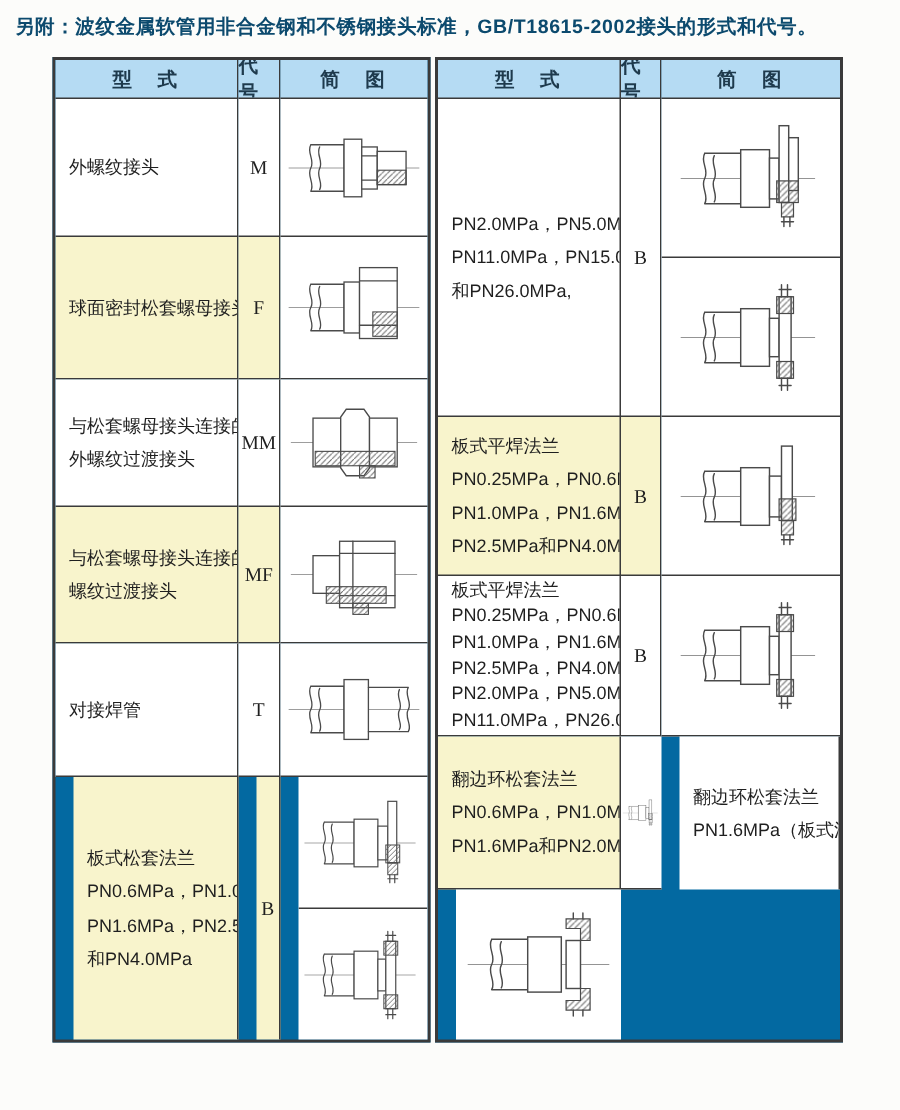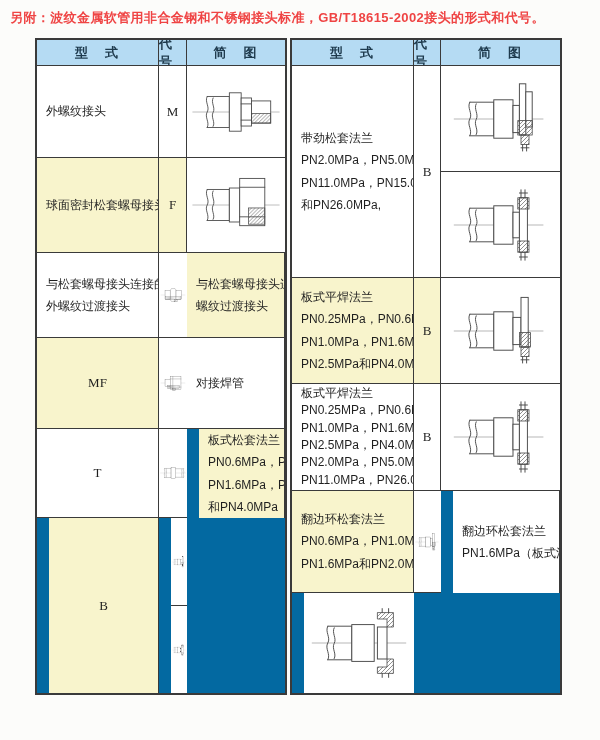--- a/index.html
+++ b/index.html
@@ -1,21 +1,21 @@
 <!DOCTYPE html>
 <html><head>
 <meta charset="utf-8">
 <style>
   :root{ --bd:#3a3a3a; --blue:#b5dbf3; --yellow:#f8f4cc; }
   *{ box-sizing:border-box; margin:0; padding:0; }
   html,body{ background:#e9e8e5; }
   body{ font-family:"Liberation Sans", sans-serif; }
   .screen{ position:relative; width:600px; height:740px; background:#fcfcfa; overflow:hidden; }
   .page-title{ position:absolute; left:10px; top:9px; width:585px;
-    font-size:13px; font-weight:bold; color:#ef4444; letter-spacing:.4px; }
+    font-size:13px; font-weight:bold; color:#0c4a6e; letter-spacing:.4px; }
   .half{ position:absolute; top:38px; display:grid; border:2px solid var(--bd); background:#0369a1; }
   .half.left{ left:35px; grid-template-columns:122px 28px 98px;
     grid-template-rows:26px 92px 95px 85px 91px 89px 175px; }
   .half.right{ left:290px; grid-template-columns:122px 27px 119px;
     grid-template-rows:26px 212px 106px 107px 102px 100px; }
   .cell{ border-right:1px solid var(--bd); border-bottom:1px solid var(--bd); overflow:hidden; background:#fff; }
   .nr{ border-right:none; } .nb{ border-bottom:none;margin-left:12px; }
   .head{ display:flex; align-items:center; justify-content:center;
     background:var(--blue); font-weight:bold; font-size:13px; color:#1e3a4d; letter-spacing:2px; }
   .type{ display:flex; align-items:center; padding:4px 3px 4px 9px; }
@@ -166,20 +166,21 @@
           <use href="#sym-f"></use>
         </svg>
     </div>
 
     <div class="cell type">
       <div class="lines">
         <div>与松套螺母接头连接的</div>
         <div>外螺纹过渡接头</div>
       </div>
     </div>
+    <div class="cell code">MM</div>
     <div class="cell diag nr">
       <svg class="d" width="96" height="76">
           <use href="#sym-mm"></use>
         </svg>
     </div>
 
     <div class="cell type hl">
       <div class="lines">
         <div>与松套螺母接头连接的内</div>
         <div>螺纹过渡接头</div>
@@ -227,21 +228,20 @@
     </div>
   </div>
 
   <div class="half right">
     <div class="cell head">型　式</div>
     <div class="cell head">代号</div>
     <div class="cell head nr">简　图</div>
 
     <div class="cell type">
       <div class="lines">
-        <div>带劲松套法兰</div>
         <div>PN2.0MPa，PN5.0MPa,</div>
         <div>PN11.0MPa，PN15.0MPa,</div>
         <div>和PN26.0MPa,</div>
       </div>
     </div>
     <div class="cell code">B</div>
     <div class="cell nr split">
       <div class="sub first">
         <svg class="d" width="104" height="92">
             <use href="#sym-plate2"></use>

